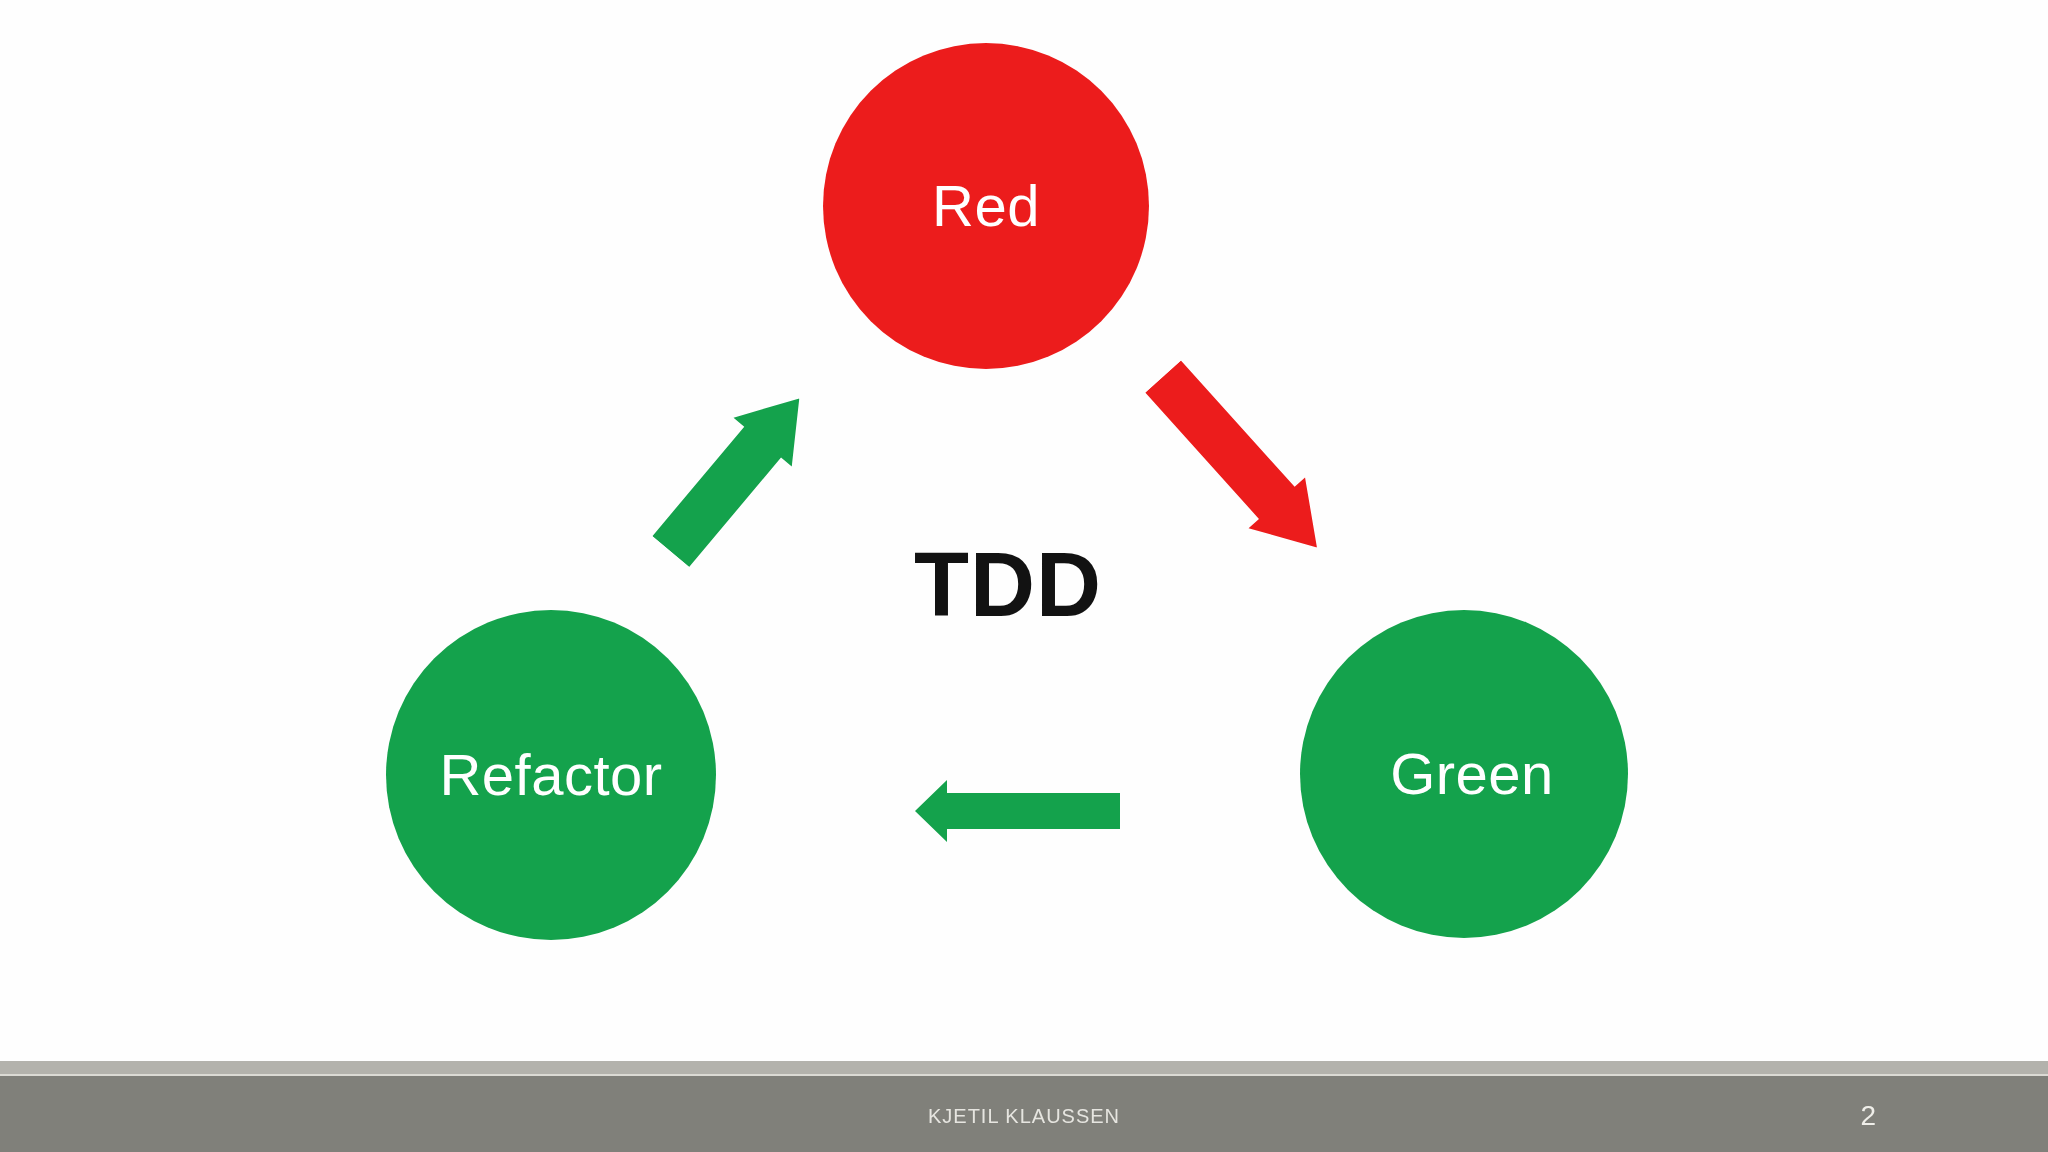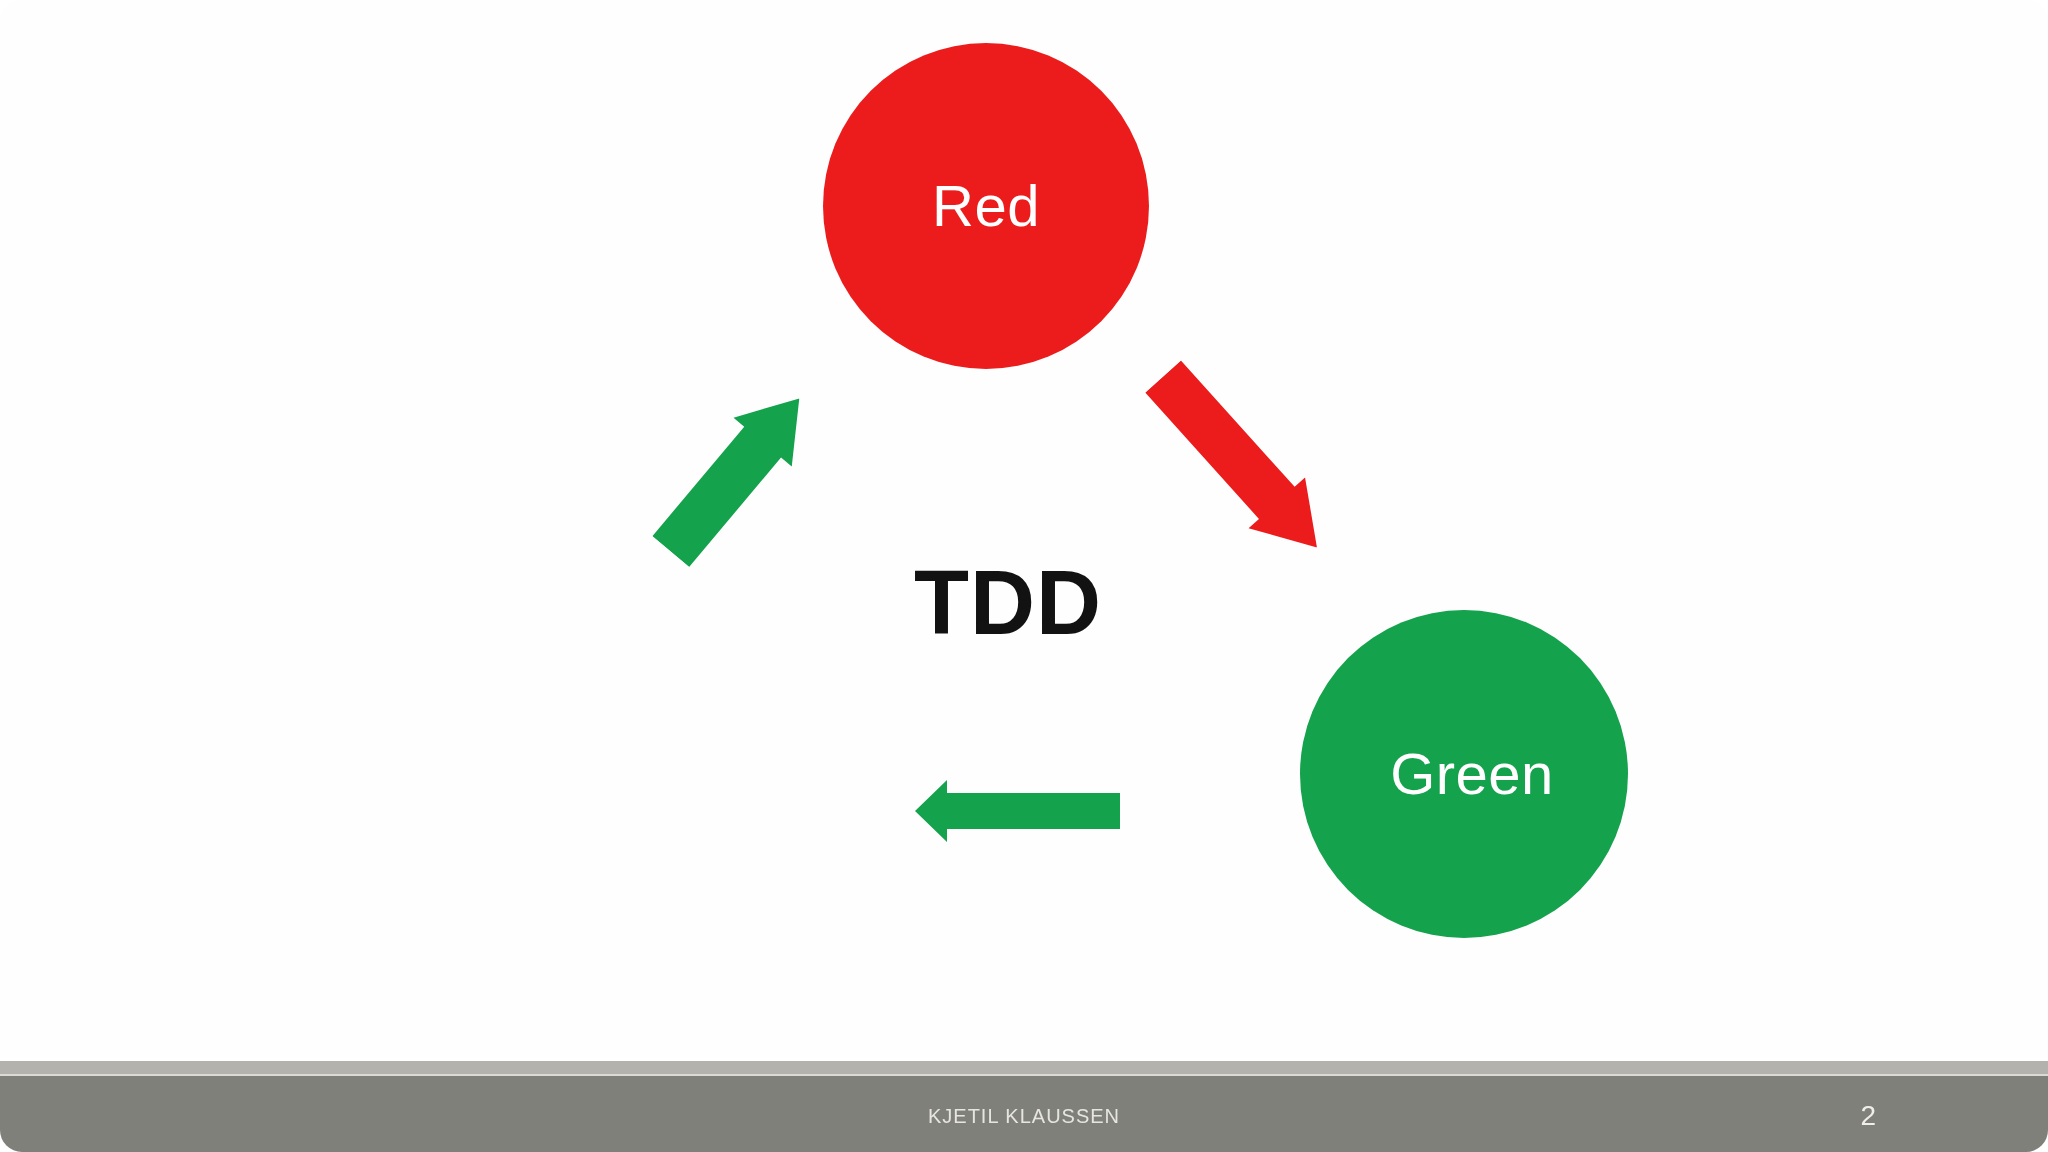--- a/index.html
+++ b/index.html
@@ -29,21 +29,21 @@
     letter-spacing: 0.5px;
     line-height: 1;
   }
   #node-red      { left: 823px;  top: 43px;  width: 326px; height: 326px; }
   #node-refactor { left: 386px;  top: 610px; width: 330px; height: 330px; }
   #node-green    { left: 1300px; top: 610px; width: 328px; height: 328px; }
 
   #tdd-label {
     position: absolute;
     left: 1008px;
-    top: 603px;
+    top: 585px;
     transform: translate(-50%, -50%);
     font-size: 90px;
     font-weight: 700;
     color: #121212;
     letter-spacing: 1px;
     white-space: nowrap;
   }
 
   .arrow {
     position: absolute;
@@ -116,30 +116,33 @@
     right: 172px;
     top: 50%;
     transform: translateY(-50%);
     font-size: 28px;
     color: #efeee9;
   }
 </style>
 </head>
 <body>
 
-<div id="slide" style="background-color: rgb(254, 254, 254); border-radius: 22px;">
+<div id="slide" style="background-color: rgb(254, 254, 254);">
 
   <div class="circle" id="node-red" style="background-color: rgb(236, 28, 28);">
     <span class="circle-label" style="color: rgb(255, 255, 255);">Red</span>
   </div>
 
   <div class="circle" id="node-green" style="background-color: rgb(20, 162, 76);">
     <span class="circle-label" style="color: rgb(255, 255, 255); margin-left: 16px;">Green</span>
   </div>
 
+  <div class="circle" id="node-refactor" style="background-color: rgb(20, 162, 76);">
+    <span class="circle-label" style="color: rgb(255, 255, 255);">Refactor</span>
+  </div>
 
   <div id="tdd-label" style="color: rgb(18, 18, 18);">TDD</div>
 
   <svg class="arrow" id="arrow-refactor-to-red" viewBox="0 0 200 84">
     <polygon points="0,18 143,18 143,4 200,42 143,80 143,66 0,66" fill="#14a24c"></polygon>
   </svg>
 
   <svg class="arrow" id="arrow-red-to-green" viewBox="0 0 230 84">
     <polygon points="0,18 170,18 170,4 230,42 170,80 170,66 0,66" fill="#ec1c1c"></polygon>
   </svg>

